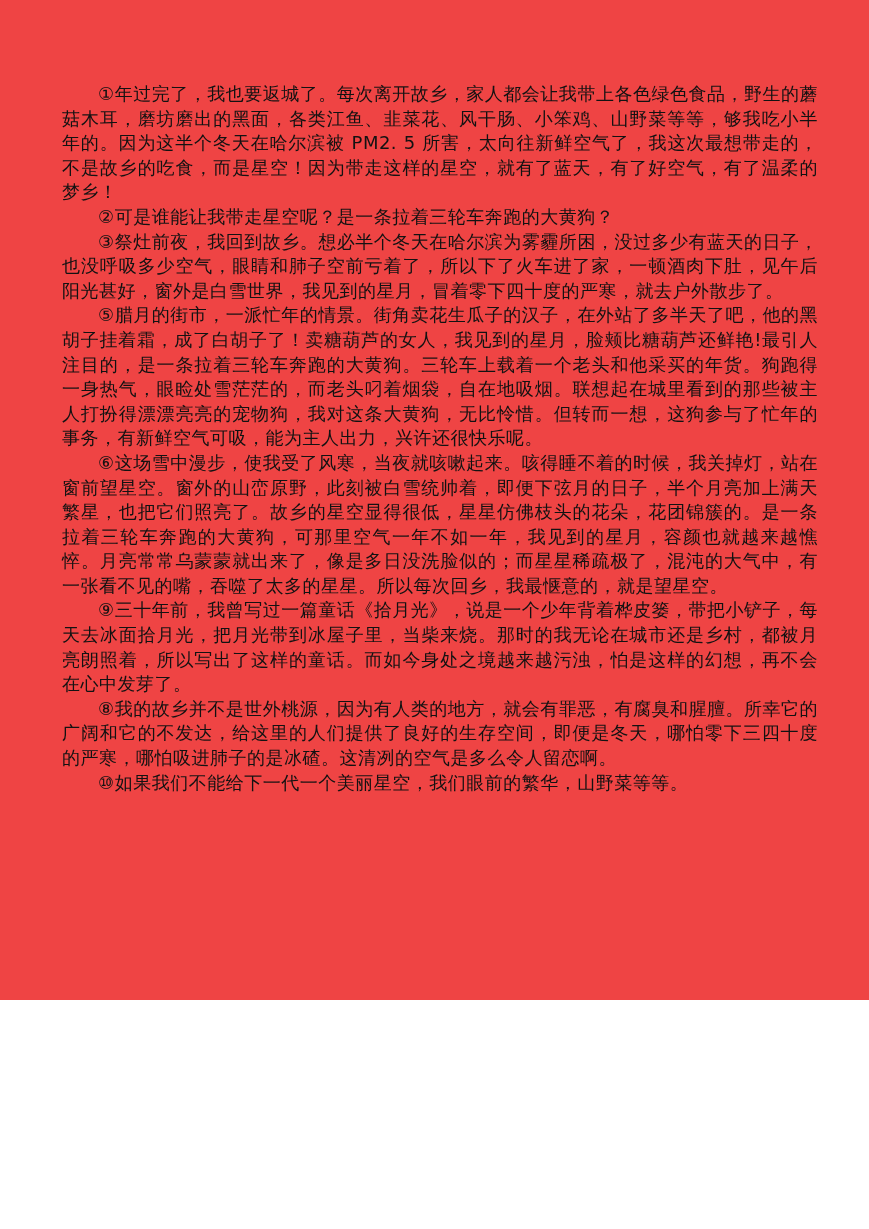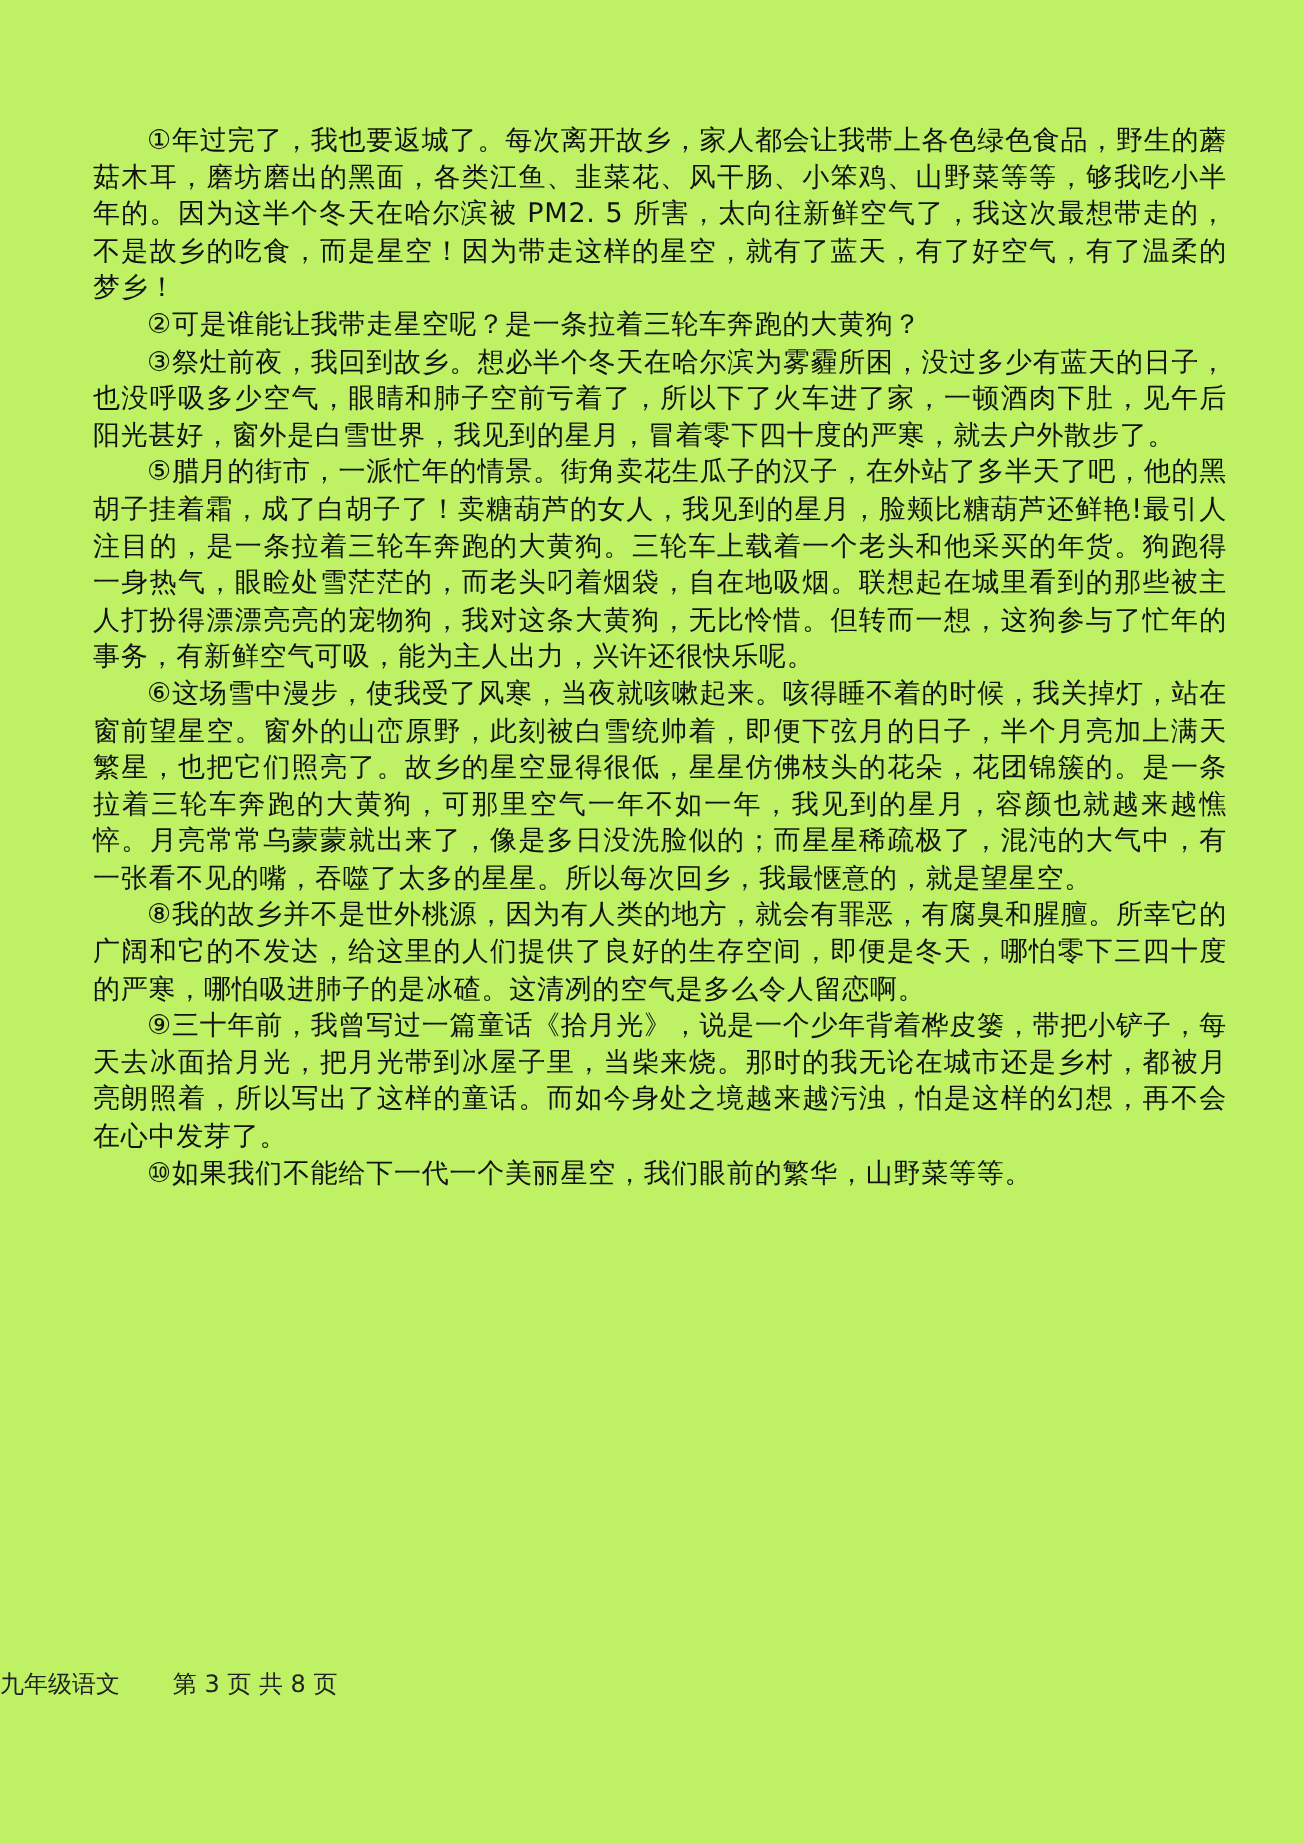--- a/index.html
+++ b/index.html
@@ -3,22 +3,22 @@
 <meta charset="utf-8">
 <style>
   html, body {
     margin: 0;
     padding: 0;
     background: #ffffff;
   }
   .page {
     position: relative;
     width: 869px;
-    height: 1229px;
-    background: #bef264;
+    height: 1000px;
+    background: #ef4444;
     overflow: hidden;
     font-family: "DejaVu Sans", sans-serif;
     color: #121212;
   }
   .content {
     position: absolute;
     left: 62px;
     top: 82px;
     width: 756px;
   }
@@ -50,21 +50,21 @@
 </head>
 <body>
 
 <div class="page">
   <div class="content">
     <p>①年过完了，我也要返城了。每次离开故乡，家人都会让我带上各色绿色食品，野生的蘑菇木耳，磨坊磨出的黑面，各类江鱼、韭菜花、风干肠、小笨鸡、山野菜等等，够我吃小半年的。因为这半个冬天在哈尔滨被 PM2. 5 所害，太向往新鲜空气了，我这次最想带走的，不是故乡的吃食，而是星空！因为带走这样的星空，就有了蓝天，有了好空气，有了温柔的梦乡！</p>
     <p>②可是谁能让我带走星空呢？是一条拉着三轮车奔跑的大黄狗？</p>
     <p>③祭灶前夜，我回到故乡。想必半个冬天在哈尔滨为雾霾所困，没过多少有蓝天的日子，也没呼吸多少空气，眼睛和肺子空前亏着了，所以下了火车进了家，一顿酒肉下肚，见午后阳光甚好，窗外是白雪世界，我见到的星月，冒着零下四十度的严寒，就去户外散步了。</p>
     <p>⑤腊月的街市，一派忙年的情景。街角卖花生瓜子的汉子，在外站了多半天了吧，他的黑胡子挂着霜，成了白胡子了！卖糖葫芦的女人，我见到的星月，脸颊比糖葫芦还鲜艳!最引人注目的，是一条拉着三轮车奔跑的大黄狗。三轮车上载着一个老头和他采买的年货。狗跑得一身热气，眼睑处雪茫茫的，而老头叼着烟袋，自在地吸烟。联想起在城里看到的那些被主人打扮得漂漂亮亮的宠物狗，我对这条大黄狗，无比怜惜。但转而一想，这狗参与了忙年的事务，有新鲜空气可吸，能为主人出力，兴许还很快乐呢。</p>
     <p>⑥这场雪中漫步，使我受了风寒，当夜就咳嗽起来。咳得睡不着的时候，我关掉灯，站在窗前望星空。窗外的山峦原野，此刻被白雪统帅着，即便下弦月的日子，半个月亮加上满天繁星，也把它们照亮了。故乡的星空显得很低，星星仿佛枝头的花朵，花团锦簇的。是一条拉着三轮车奔跑的大黄狗，可那里空气一年不如一年，我见到的星月，容颜也就越来越憔悴。月亮常常乌蒙蒙就出来了，像是多日没洗脸似的；而星星稀疏极了，混沌的大气中，有一张看不见的嘴，吞噬了太多的星星。所以每次回乡，我最惬意的，就是望星空。</p>
+    <p>⑨三十年前，我曾写过一篇童话《拾月光》，说是一个少年背着桦皮篓，带把小铲子，每天去冰面拾月光，把月光带到冰屋子里，当柴来烧。那时的我无论在城市还是乡村，都被月亮朗照着，所以写出了这样的童话。而如今身处之境越来越污浊，怕是这样的幻想，再不会在心中发芽了。</p>
     <p>⑧我的故乡并不是世外桃源，因为有人类的地方，就会有罪恶，有腐臭和腥膻。所幸它的广阔和它的不发达，给这里的人们提供了良好的生存空间，即便是冬天，哪怕零下三四十度的严寒，哪怕吸进肺子的是冰碴。这清冽的空气是多么令人留恋啊。</p>
-    <p>⑨三十年前，我曾写过一篇童话《拾月光》，说是一个少年背着桦皮篓，带把小铲子，每天去冰面拾月光，把月光带到冰屋子里，当柴来烧。那时的我无论在城市还是乡村，都被月亮朗照着，所以写出了这样的童话。而如今身处之境越来越污浊，怕是这样的幻想，再不会在心中发芽了。</p>
     <p>⑩如果我们不能给下一代一个美丽星空，我们眼前的繁华，山野菜等等。</p>
   </div>
 
   <div class="footer">
     <span class="subject">九年级语文</span><span>第 3 页 共 8 页</span>
   </div>
 </div>
 
 </body></html>

